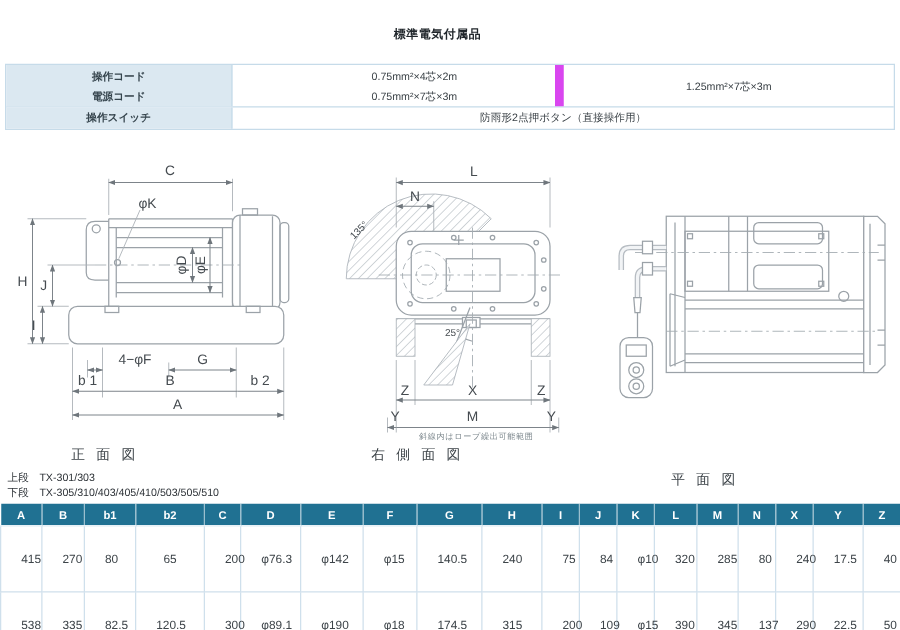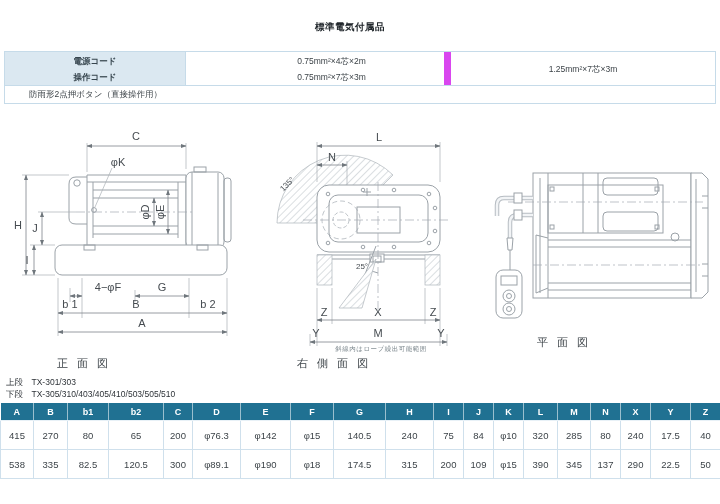--- a/index.html
+++ b/index.html
@@ -29,21 +29,21 @@
   .fig-caption{position:absolute;width:160px;font-size:11px;color:#3a4146;
                letter-spacing:3px;}
   #side-note{position:absolute;left:301px;top:345px;width:160px;text-align:center;
              font-size:6.5px;color:#7b868c;letter-spacing:.5px;}
   .legend-line{position:absolute;left:6px;font-size:8.5px;color:#2e3338;text-align:right;}
 
   
   #dimtable{position:absolute;left:0;top:403px;width:720px;border-collapse:collapse;table-layout:fixed;}
   #dimtable th{background:#207192;color:#fff;font-size:9px;font-weight:bold;height:17px;padding:0;
                border-right:1px solid rgba(255,255,255,.55);border-bottom:1px solid #e8f1f7;text-align:center;}
-  #dimtable td{background:#fff;font-size:9.5px;color:#3d4449;height:20px;padding:4px;text-align:center;
+  #dimtable td{background:#fff;font-size:9.5px;color:#3d4449;height:20px;padding:16px;text-align:center;
                border:1px solid #cfe0ec;}
 
   
   svg{position:absolute;}
   .ln path,.ln rect,.ln circle,.ln line,.ln polygon{stroke:#9ba2a8;stroke-width:1;fill:none;}
   .ln .fillw{fill:#ffffff;}
   .dim path{stroke:#7d848a;stroke-width:.8;fill:none;marker-start:url(#ar);marker-end:url(#ar);}
   .ext path{stroke:#aab0b6;stroke-width:.7;fill:none;}
   .cl path{stroke:#a4abb1;stroke-width:.7;fill:none;stroke-dasharray:9 3 2 3;}
   .txt text{fill:#454b50;font-size:11px;font-family:"Liberation Sans","DejaVu Sans",sans-serif;text-anchor:middle;}
@@ -67,32 +67,33 @@
         <line x1="0" y1="0" x2="0" y2="5" stroke="#b6bdc3" stroke-width="1"></line>
       </pattern>
     </defs>
   </svg>
 
   <div id="title">標準電気付属品</div>
 
   <div class="spec-table">
     <div class="spec-row spec-top">
       <div class="spec-label">
+        <div>操作コード</div>
         <div>電源コード</div>
-        <div>操作コード</div>
       </div>
       <div class="spec-val v1">
         <div>0.75mm²×4芯×2m</div>
         <div>0.75mm²×7芯×3m</div>
       </div>
       <div class="spec-val v2">
         <div>1.25mm²×7芯×3m</div>
       </div>
     </div>
     <div class="spec-row spec-bottom">
+      <div class="spec-label">操作スイッチ</div>
       <div class="spec-switch">防雨形2点押ボタン（直接操作用）</div>
     </div>
   </div>
 
   <svg width="240" height="250" viewBox="0 0 240 250" style="left:8px;top:120px;">
     <g class="ln">
       <path d="M79,57 L68,57 Q61,57 61,64 L61,98 Q61,104 68,104 L79,104"></path>
       <circle cx="69" cy="63" r="3.2"></circle>
       <path d="M79,55 H178 M79,62 H178"></path>
       <path d="M79,55 V125 M85,62 V118"></path>
@@ -239,21 +240,21 @@
       <polygon points="19,100 25,100 24,112 20,112" class="fillw"></polygon>
       <path d="M22,112 V132"></path>
       <rect x="8" y="132" width="26" height="48" rx="7" class="fillw"></rect>
       <rect x="13" y="138" width="16" height="9"></rect>
       <circle cx="21" cy="158" r="6"></circle>
         <circle cx="21" cy="158" r="2.5"></circle>
       <circle cx="21" cy="171" r="6"></circle>
         <circle cx="21" cy="171" r="2.5"></circle>
     </g>
   </svg>
-  <div class="fig-caption" style="left:537px;top:335px;">平 面 図</div>
+  <div class="fig-caption" style="left:537px;top:376px;">平 面 図</div>
 
   <div class="legend-line" style="top:377px;">上段　TX-301/303</div>
   <div class="legend-line" style="top:389px;">下段　TX-305/310/403/405/410/503/505/510</div>
 
   <table id="dimtable">
     <colgroup>
       <col style="width:33px">
         <col style="width:34px">
         <col style="width:41px">
         <col style="width:55px">

